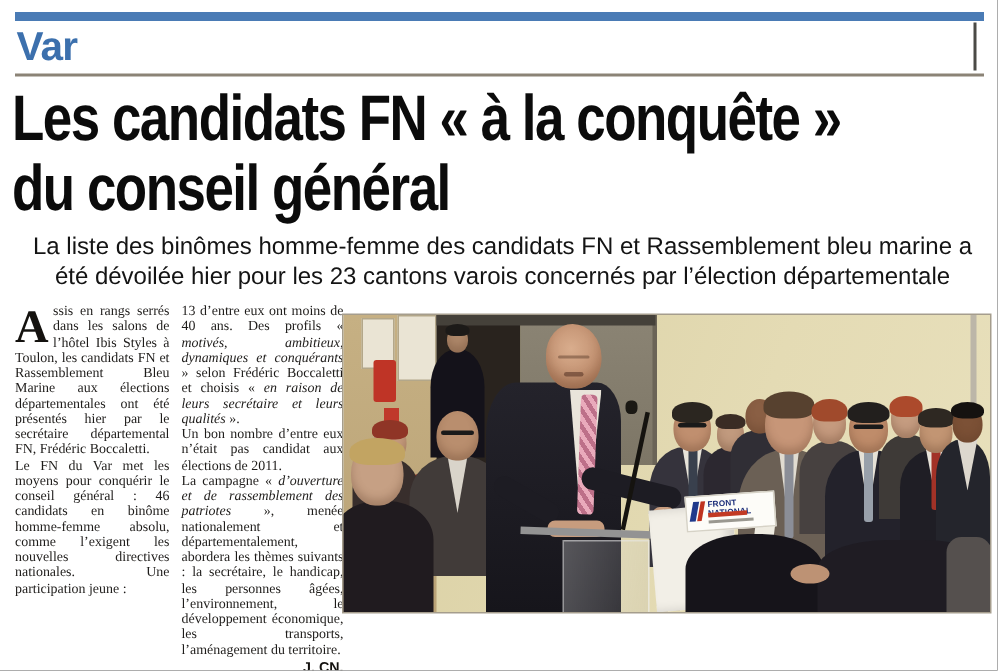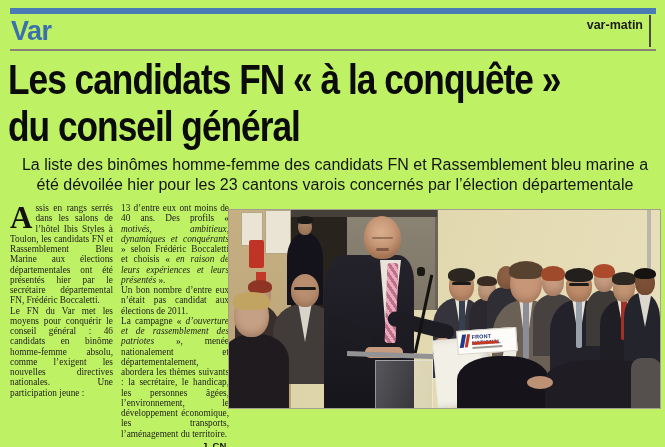--- a/index.html
+++ b/index.html
@@ -1,16 +1,16 @@
 <!DOCTYPE html>
 <html><head>
 <meta charset="utf-8">
 <style>
   html,body{margin:0;padding:0;background:#6e6e6e;}
-  .page{position:relative;width:665px;height:447px;background:#bef264;overflow:hidden;
+  .page{position:relative;width:665px;height:447px;background:#ffffff;overflow:hidden;
         font-family:"Liberation Sans",sans-serif;color:#111;}
   
   .topbar{position:absolute;left:10px;top:8px;width:646px;height:6px;background:#4a7bb5;}
   .section-title{position:absolute;left:11px;top:16px;font-size:27px;font-weight:bold;
                  color:#3c70ad;letter-spacing:-0.5px;}
   .masthead{position:absolute;right:22px;top:18px;text-align:right;line-height:14px;}
   .brand{font-size:12.5px;font-weight:bold;color:#1d1c1a;}
   .pubdate{font-size:11px;color:#2c2b28;}
   .mast-rule{position:absolute;left:649px;top:15px;width:2px;height:32px;background:#4b4a46;}
   .header-rule{position:absolute;left:10px;top:49px;width:646px;height:2px;background:#8b8376;}
@@ -95,38 +95,37 @@
   .credit{position:absolute;right:1px;top:13px;font-weight:normal;font-size:9.5px;color:#7e776a;}
 </style>
 </head>
 <body>
 
 <div class="page">
 
   <div class="topbar"></div>
   <div class="section-title">Var</div>
   <div class="masthead">
-    <div class="brand">var-matin</div>
   </div>
   <div class="mast-rule"></div>
   <div class="header-rule"></div>
 
   <div class="headline">
     <div>Les candidats FN « à la conquête »</div>
     <div>du conseil général</div>
   </div>
   <div class="deck">La liste des binômes homme-femme des candidats FN et Rassemblement bleu marine a été dévoilée hier pour les 23 cantons varois concernés par l’élection départementale</div>
 
   <div class="columns">
     <div class="col col-1" id="col1">
         <p><span class="dropcap">A</span><span>ssis en rangs serrés dans les salons de l’hôtel Ibis Styles à Toulon, les candidats FN et Rassemblement Bleu Marine aux élections départementales ont été présentés hier par le secrétaire départemental FN, Frédéric Boccaletti.</span></p>
         <p><span>Le FN du Var met les moyens pour conquérir le conseil général : 46 candidats en binôme homme-femme absolu, comme l’exigent les nouvelles directives nationales. Une participation jeune :</span></p>
       </div>
     <div class="col col-2" id="col2">
-        <p><span>13 d’entre eux ont moins de 40 ans. Des profils « </span><span class="ital">motivés, ambitieux, dynamiques et conquérants</span><span> » selon Frédéric Boccaletti et choisis « </span><span class="ital">en raison de leurs expériences et leurs présentés</span><span> ».</span></p>
+        <p><span>13 d’entre eux ont moins de 40 ans. Des profils « </span><span class="ital">motivés, ambitieux, dynamiques et conquérants</span><span> » selon Frédéric Boccaletti et choisis « </span><span class="ital">en raison de leurs secrétaire et leurs qualités</span><span> ».</span></p>
         <p><span>Un bon nombre d’entre eux n’était pas candidat aux élections de 2011.</span></p>
         <p><span>La campagne « </span><span class="ital">d’ouverture et de rassemblement des patriotes</span><span> », menée nationalement et départementalement, abordera les thèmes suivants : la secrétaire, le handicap, les personnes âgées, l’environnement, le développement économique, les transports, l’aménagement du territoire.</span></p>
         <p class="byline">J. CN.</p>
       </div>
   </div>
 
   <div class="photo">
     <div class="wall-tan"></div>
     <div class="poster p1"></div>
     <div class="poster p2"></div>

